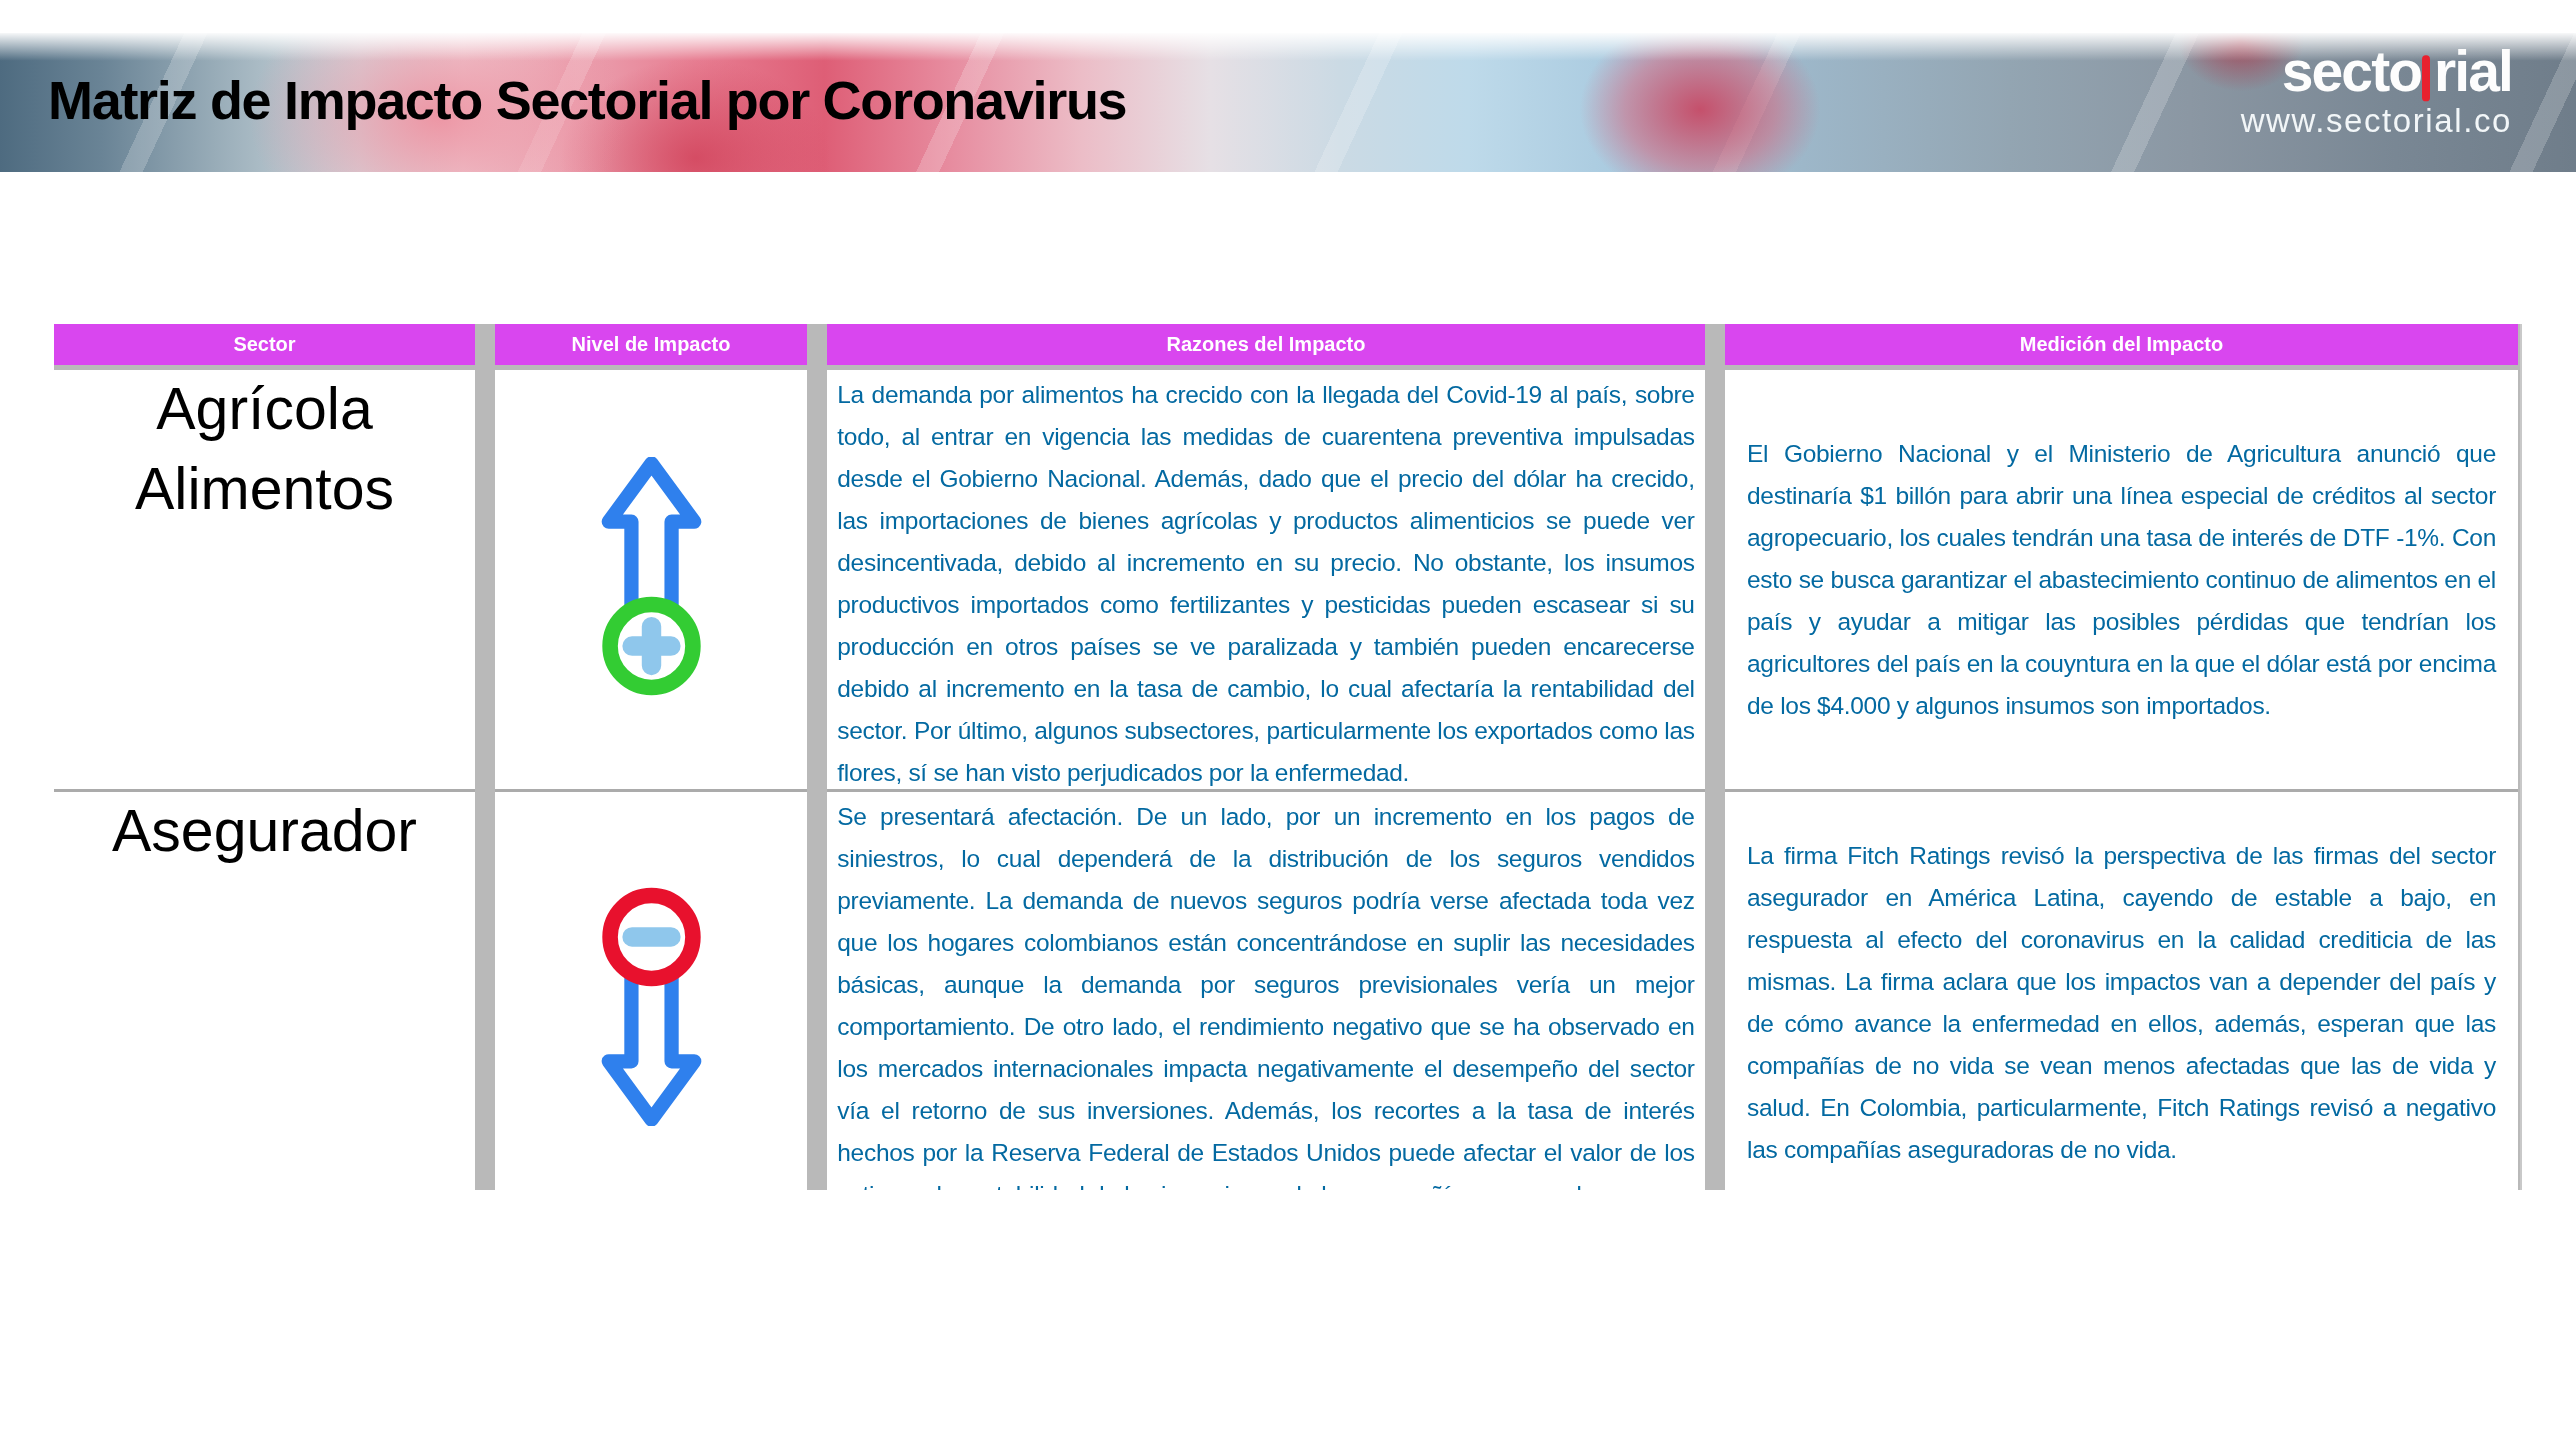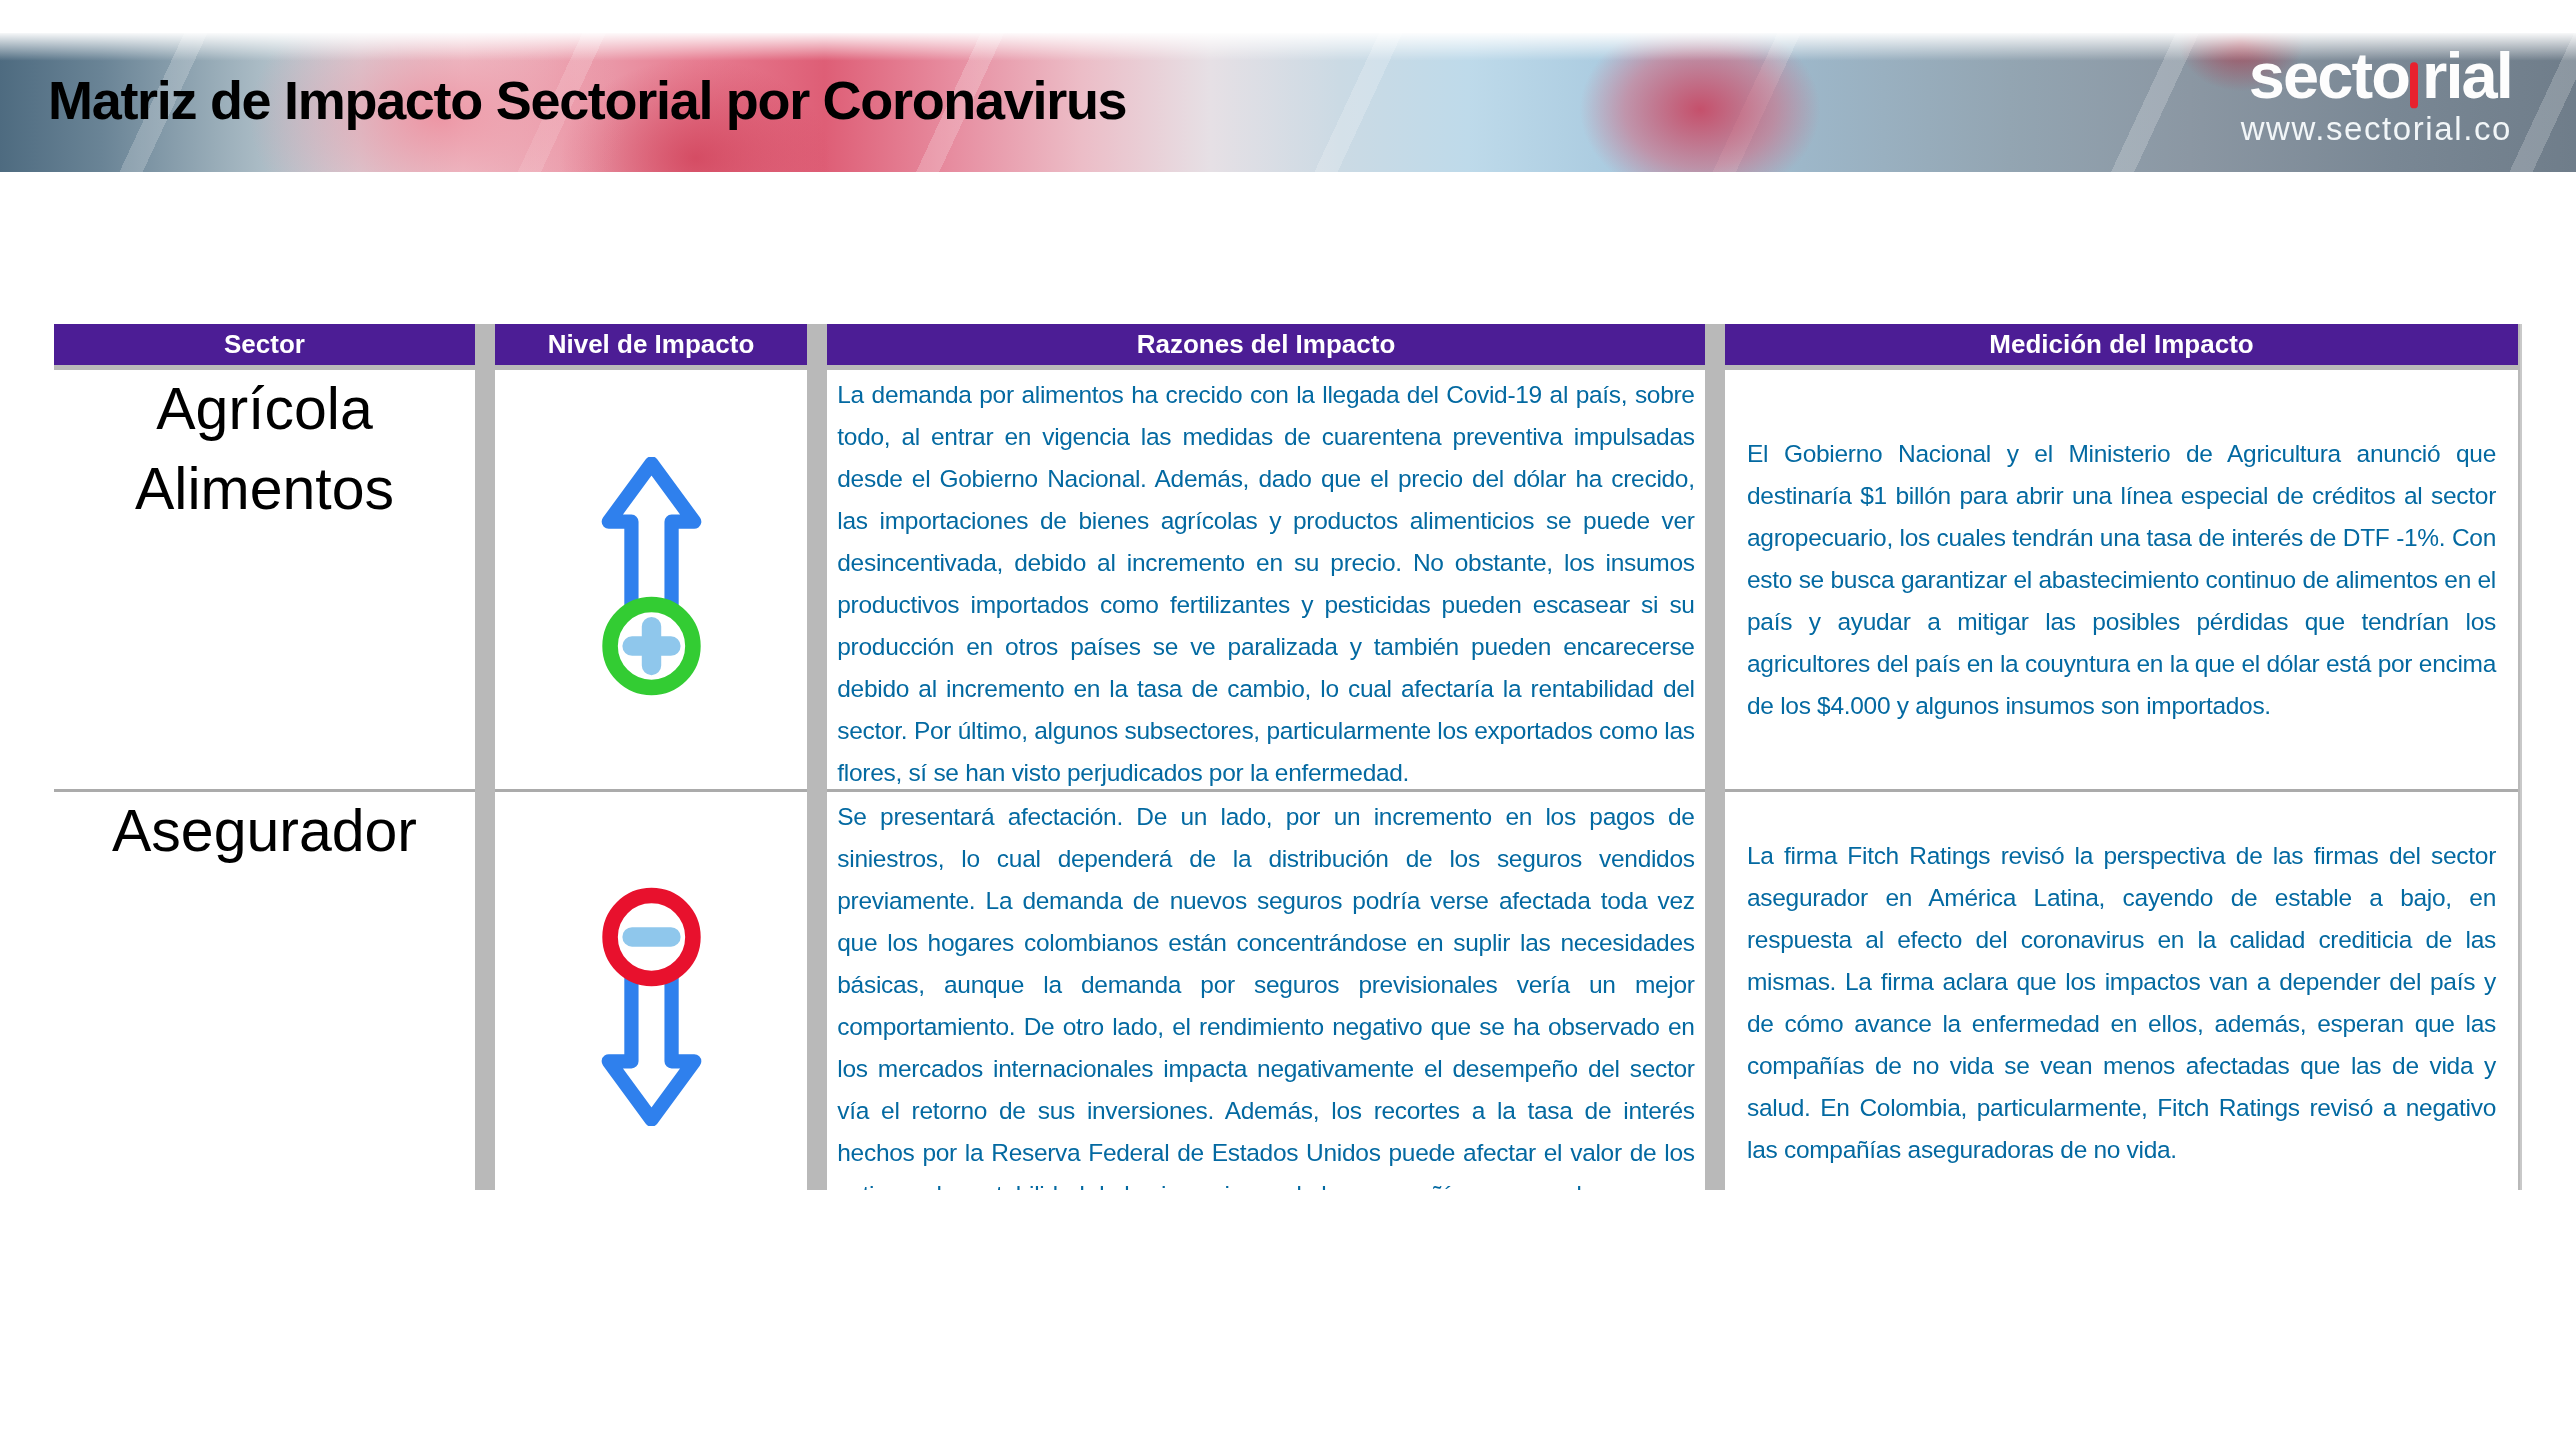--- a/index.html
+++ b/index.html
@@ -29,21 +29,21 @@
   }
   .title{
     position:absolute;left:48px;top:36px;margin:0;
     font-size:54px;font-weight:bold;color:#000;
     letter-spacing:-1.3px;white-space:nowrap;
   }
   .logo{
     position:absolute;right:64px;top:10.3px;text-align:right;
   }
   .logo-word{
-    font-size:65px;font-weight:bold;color:#FDFDFD;
+    font-size:57px;font-weight:bold;color:#FDFDFD;
     letter-spacing:-1.9px;line-height:1.0;white-space:nowrap;
   }
   .logo-mark{
     display:inline-block;width:7.7px;height:46px;border-radius:3.9px;
     background:#E8212E;margin:0 3.9px 0 1.3px;transform:translateY(10.3px);
   }
   .logo-url{
     font-size:33px;font-weight:400;color:#F2F6F8;
     letter-spacing:1.6px;margin-top:1.3px;white-space:nowrap;margin-left:24px;
   }
@@ -54,24 +54,24 @@
     display:grid;
     grid-template-columns:421px 312px 878px 793px;
     grid-template-rows:46px 422px 421px;
     column-gap:20px;
     background:#B9B9B9;
     border-right:2.6px solid #C9C9C9;
     border-bottom:3.9px solid #B9B9B9;
     box-sizing:content-box;
   }
   .hcell{
-    background:#4c1d95;
+    background:#d946ef;
     border-bottom:5.2px solid #B9B9B9;
     display:flex;align-items:center;justify-content:center;
-    color:#fff;font-size:26px;font-weight:bold;
+    color:#fff;font-size:20px;font-weight:bold;
     overflow:hidden;box-sizing:border-box;
   }
   .cell{
     background:#ffffff;overflow:hidden;box-sizing:border-box;
   }
   .row1{border-bottom:3.2px solid #ABABAB;}
   .sector-cell{
     display:flex;flex-direction:column;align-items:center;
     text-align:center;font-size:59px;color:#000;line-height:1.35;
   }

